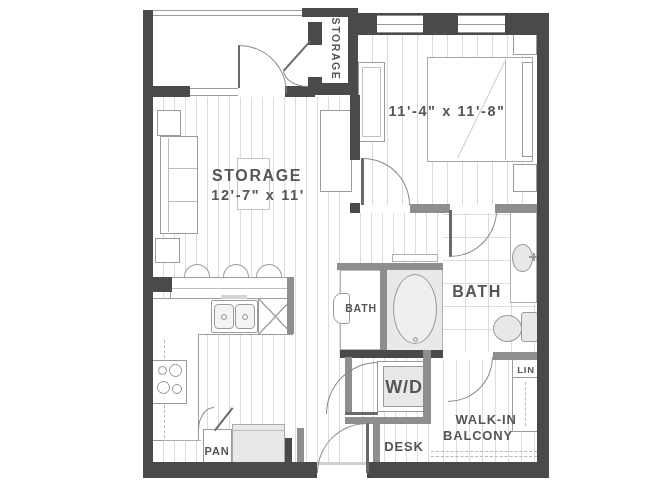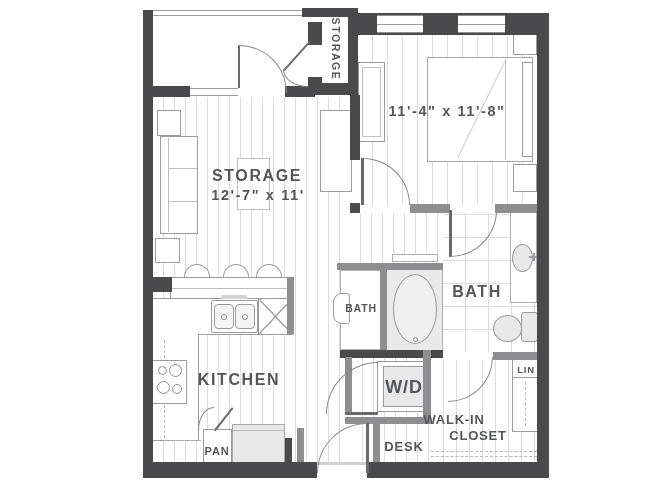--- a/index.html
+++ b/index.html
@@ -168,22 +168,21 @@
   <div class="arc arc-tl" style="left:326px;top:362px;width:52px;height:52px"></div>
   <div class="abs" style="left:317px;top:462px;width:50px;height:3px;background:#cfcfd1"></div>
   <div class="leaf" style="left:366px;top:423px;width:3px;height:50px"></div>
   <div class="arc arc-tl" style="left:317px;top:423px;width:50px;height:50px"></div>
   <div class="arc arc-br" style="left:448px;top:357px;width:45px;height:45px"></div>
 
   <div class="lbl vert" style="left:336px;top:49px;font-size:10.5px">STORAGE</div>
   <div class="lbl" style="left:447px;top:111px;font-size:14.5px">11'-4" x 11'-8"</div>
   <div class="lbl" style="left:257px;top:176px;font-size:16px">STORAGE</div>
   <div class="lbl" style="left:258px;top:195px;font-size:14.5px">12'-7" x 11'</div>
-  <div class="lbl" style="left:239px;top:380px;font-size:16px">KITCHEN</div>
   <div class="lbl" style="left:477px;top:292px;font-size:16px">BATH</div>
   <div class="lbl lbl-sm" style="left:361px;top:308px;font-size:10.5px">BATH</div>
   <div class="lbl lbl-sm" style="left:404px;top:387px;font-size:18px">W/D</div>
   <div class="lbl lbl-sm" style="left:404px;top:446px;font-size:13px">DESK</div>
-  <div class="lbl lbl-sm" style="left:454px;top:419px;font-size:13px">WALK-IN</div>
-  <div class="lbl lbl-sm" style="left:478px;top:435px;font-size:13px">CLOSET</div>
+  <div class="lbl lbl-sm" style="left:486px;top:419px;font-size:13px">WALK-IN</div>
+  <div class="lbl lbl-sm" style="left:478px;top:435px;font-size:13px">BALCONY</div>
   <div class="lbl lbl-sm" style="left:526px;top:369px;font-size:9.5px">LIN</div>
   <div class="lbl lbl-sm" style="left:217px;top:451px;font-size:11px">PAN</div>
 </div>
 
 </body></html>

